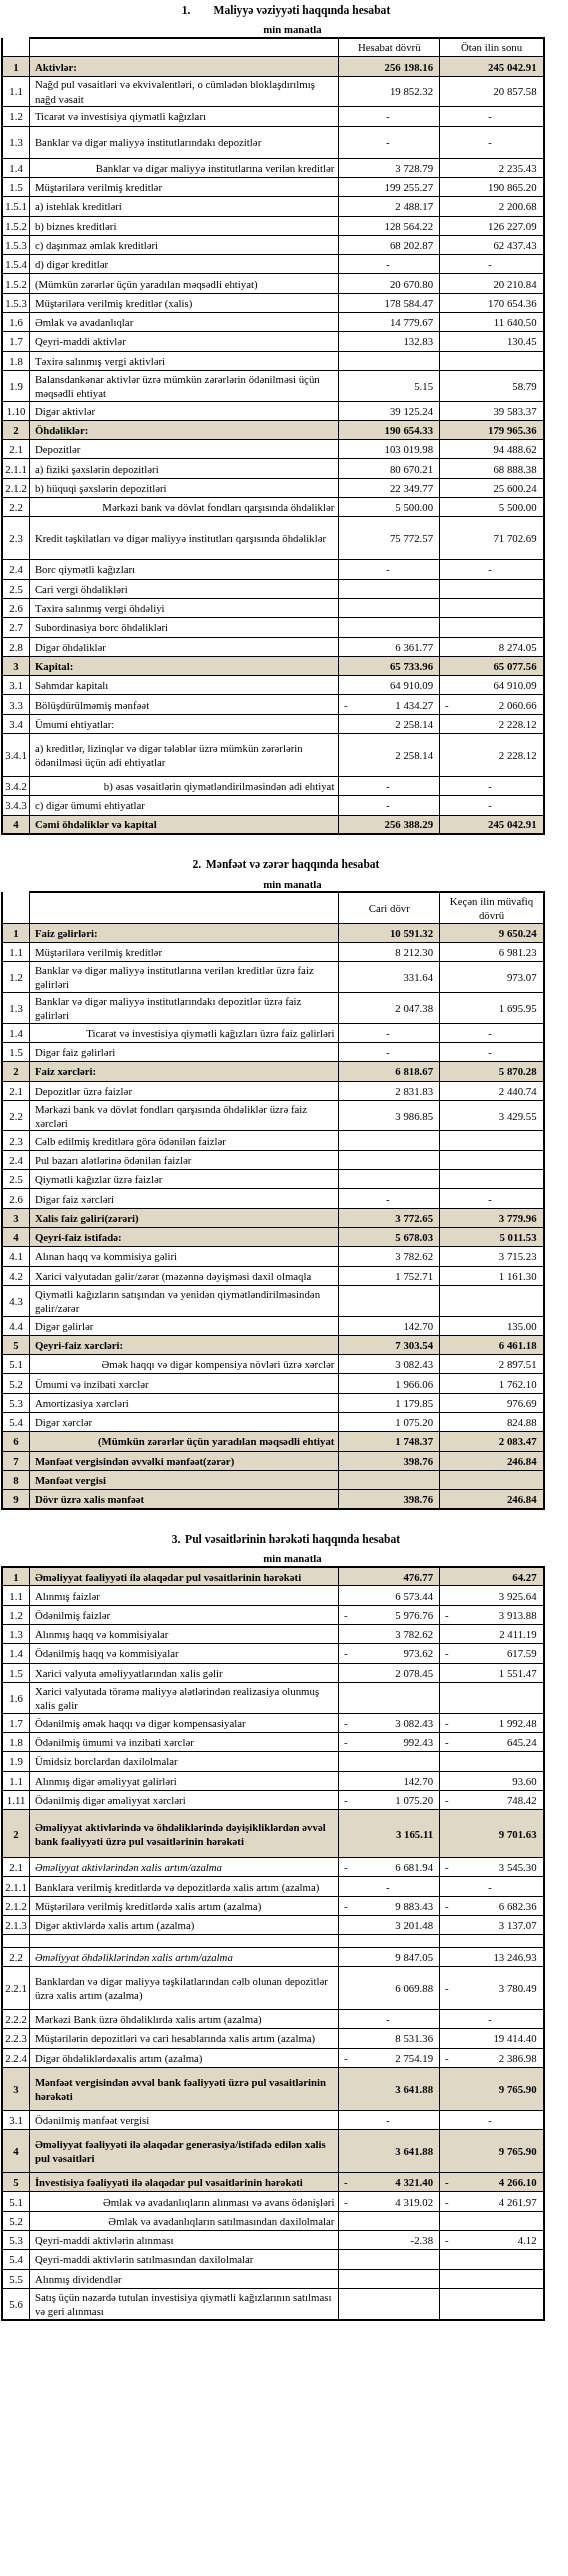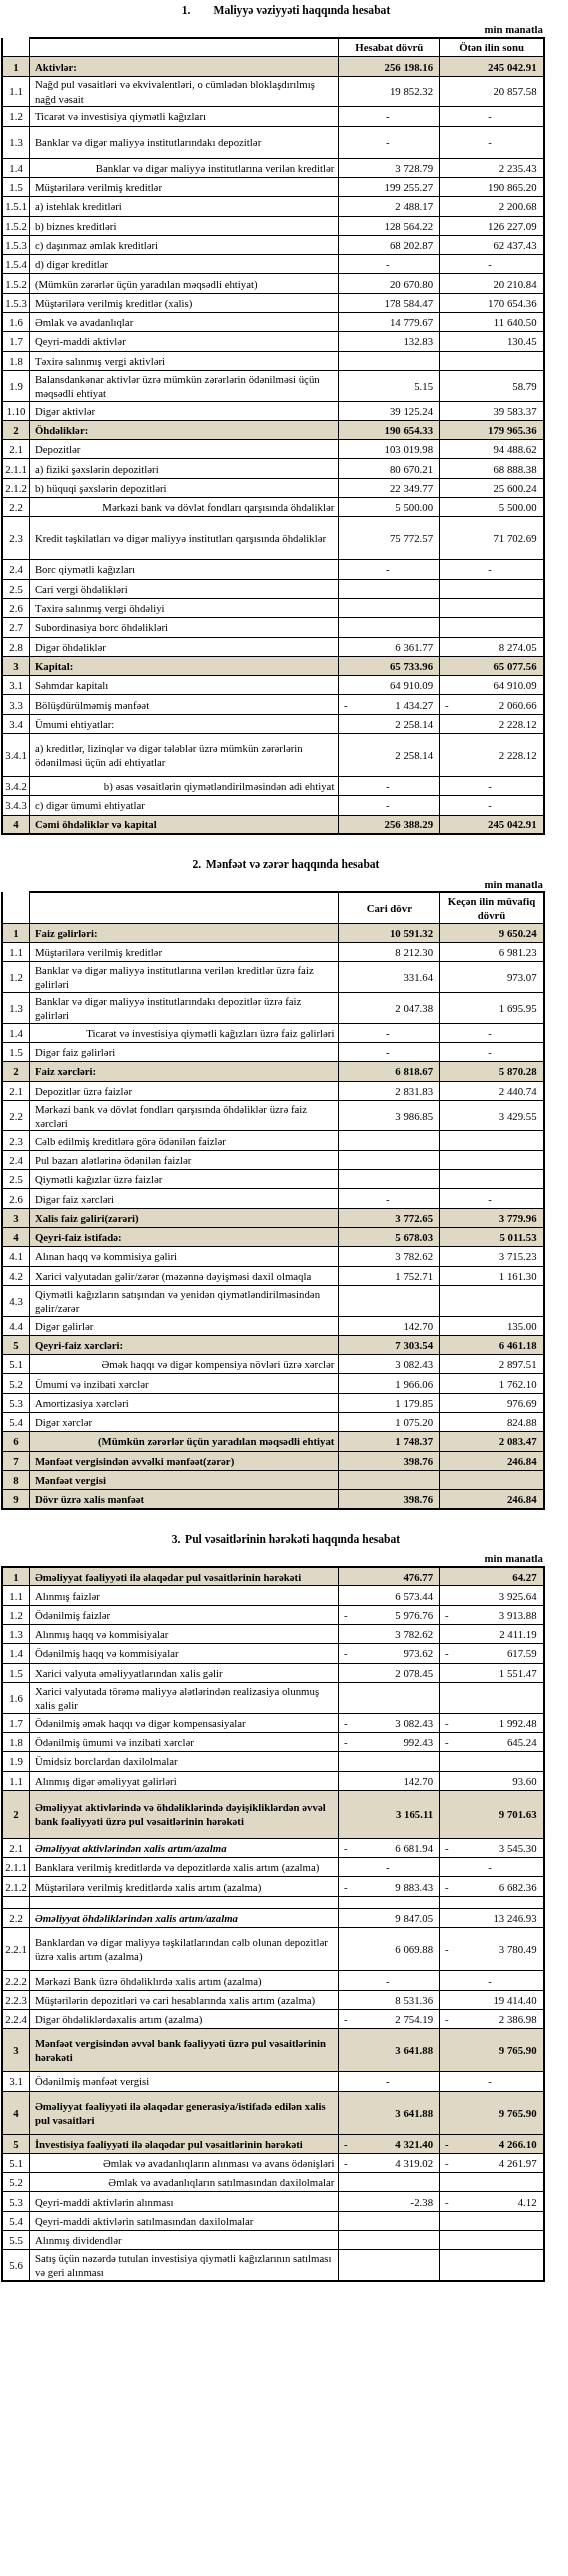--- a/index.html
+++ b/index.html
@@ -6,42 +6,42 @@
   body{
     width:569px;height:2576px;overflow:hidden;
     font-family:"Liberation Serif","DejaVu Serif",serif;
     color:#000;
   }
   #report{padding-top:3.9px;}
   .sheet-section + .sheet-section{margin-top:23px;}
   .sect-title{width:546px;text-align:center;font-size:11.6px;font-weight:bold;margin-left:13px;}
   .title-text{margin-left:4.6px;}
   .gap-wide{margin-left:23px;}
-  .unit{width:543px;text-align:right;font-size:10.8px;font-weight:bold;margin:6.2px 0 1.5px 0;}
+  .unit{width:543px;text-align:center;font-size:10.8px;font-weight:bold;margin:6.2px 0 1.5px 0;padding-left:21px;}
   table{border-collapse:collapse;table-layout:fixed;margin-left:0.8px;width:542px;}
   td{
     border:1.5px solid #000;font-size:10.8px;line-height:1.3;
     padding:0.8px 3.1px;vertical-align:middle;overflow:hidden;
   }
   tr{height:19.3px;}
   tr:first-child td{border-top-width:2.3px;}
   tr:last-child td{border-bottom-width:2.3px;}
   td:first-child{border-left-width:2.3px;}
   td:last-child{border-right-width:2.3px;}
   td.corner{border-top:0 none;}
   .hl td{background:#ded8c5;}
   .b td{font-weight:bold;}
   td.numc{text-align:center;padding:0.8px 1.5px;}
   td.lbl{text-align:left;padding-left:4.6px;padding-right:3.9px;}
-  td.lbl.i{font-style:italic;font-weight:bold;}
+  td.lbl.i{font-style:italic;}
   td.lbl.clip{white-space:nowrap;text-align:right;}
   td.val{text-align:right;padding-right:6.2px;}
   td.val.dash{text-align:center;}
   td.val.neg::before{content:"-";float:left;padding-left:1.5px;}
-  td.colh{text-align:center;font-weight:bold;margin-top:11px;}
+  td.colh{text-align:center;font-weight:normal;margin-top:11px;}
 </style>
 </head>
 <body>
 
 <div id="report">
     <div class="sheet-section">
       <div class="sect-title"><span class="title-no">1.</span><span class="title-text gap-wide">Maliyyə vəziyyəti haqqında hesabat</span></div>
       <div class="unit">min manatla</div>
       <table class="fin-table">
         <colgroup>
@@ -534,20 +534,26 @@
             <td class="lbl"><span>Ümidsiz borclardan daxilolmalar</span></td>
             <td class="val"><span></span></td>
             <td class="val"><span></span></td>
           </tr>
           <tr>
             <td class="numc"><span>1.1</span></td>
             <td class="lbl"><span>Alınmış digər əməliyyat gəlirləri</span></td>
             <td class="val"><span>142.70</span></td>
             <td class="val"><span>93.60</span></td>
           </tr>
+          <tr>
+            <td class="numc"><span>1.11</span></td>
+            <td class="lbl"><span>Ödənilmiş digər əməliyyat xərcləri</span></td>
+            <td class="val neg"><span>1 075.20</span></td>
+            <td class="val neg"><span>748.42</span></td>
+          </tr>
           <tr class="hl b" style="height: 48px;">
             <td class="numc"><span>2</span></td>
             <td class="lbl"><span>Əməliyyat aktivlərində və öhdəliklərində dəyişikliklərdən əvvəl bank fəaliyyəti üzrə pul vəsaitlərinin hərəkəti</span></td>
             <td class="val"><span>3 165.11</span></td>
             <td class="val"><span>9 701.63</span></td>
           </tr>
           <tr>
             <td class="numc"><span>2.1</span></td>
             <td class="lbl i"><span>Əməliyyat aktivlərindən xalis artım/azalma</span></td>
             <td class="val neg"><span>6 681.94</span></td>
@@ -557,20 +563,26 @@
             <td class="numc"><span>2.1.1</span></td>
             <td class="lbl"><span>Banklara verilmiş kreditlərdə və depozitlərdə xalis artım (azalma)</span></td>
             <td class="val dash"><span>-</span></td>
             <td class="val dash"><span>-</span></td>
           </tr>
           <tr>
             <td class="numc"><span>2.1.2</span></td>
             <td class="lbl"><span>Müştərilərə verilmiş kreditlərdə xalis artım (azalma)</span></td>
             <td class="val neg"><span>9 883.43</span></td>
             <td class="val neg"><span>6 682.36</span></td>
+          </tr>
+          <tr>
+            <td class="numc"><span>2.1.3</span></td>
+            <td class="lbl"><span>Digər aktivlərdə xalis artım (azalma)</span></td>
+            <td class="val"><span>3 201.48</span></td>
+            <td class="val"><span>3 137.07</span></td>
           </tr>
           <tr style="height: 12.4px;">
             <td class="numc"><span></span></td>
             <td class="lbl"><span></span></td>
             <td class="val"><span></span></td>
             <td class="val"><span></span></td>
           </tr>
           <tr>
             <td class="numc"><span>2.2</span></td>
             <td class="lbl i"><span>Əməliyyat öhdəliklərindən xalis artım/azalma</span></td>

